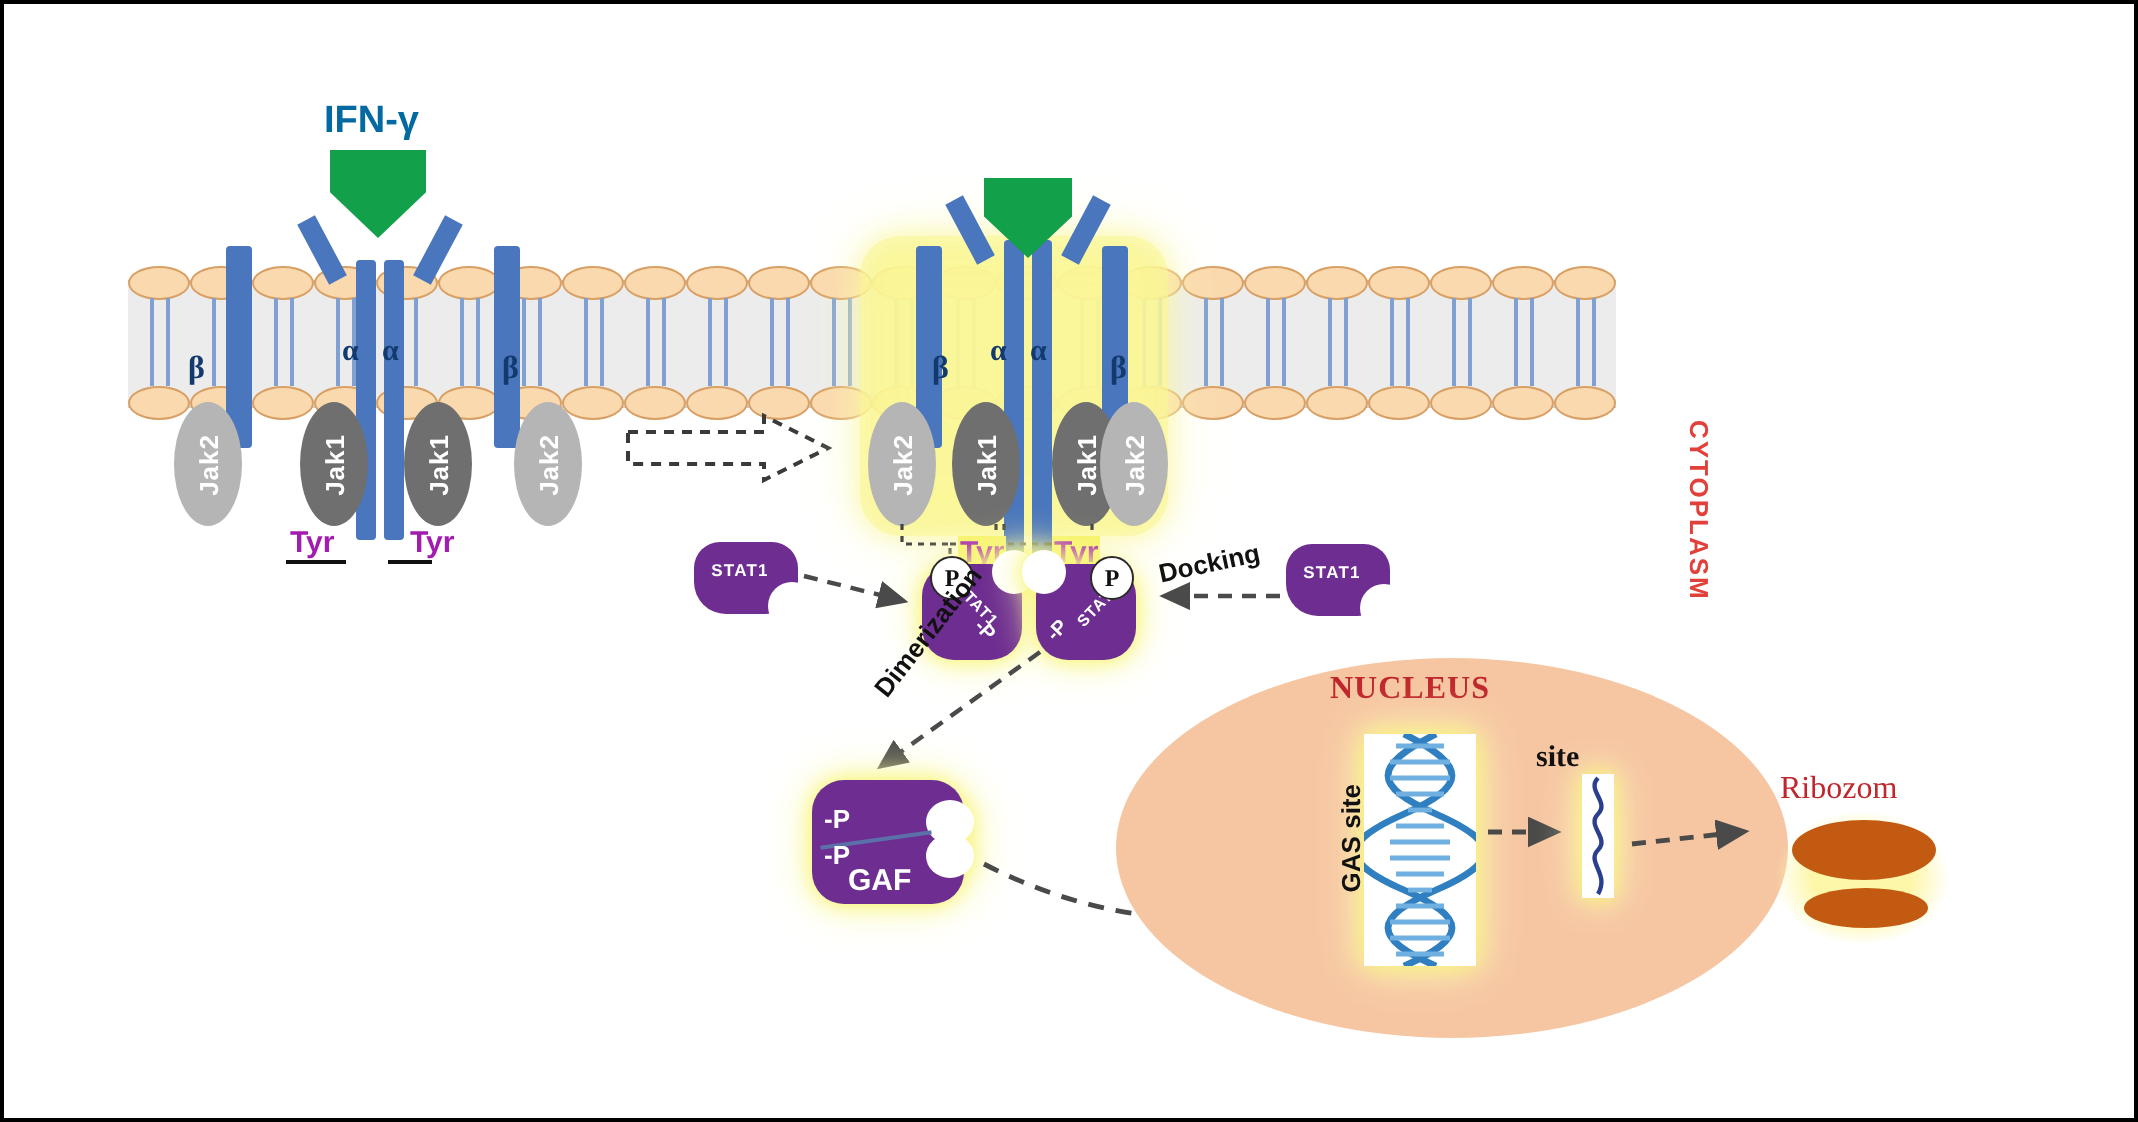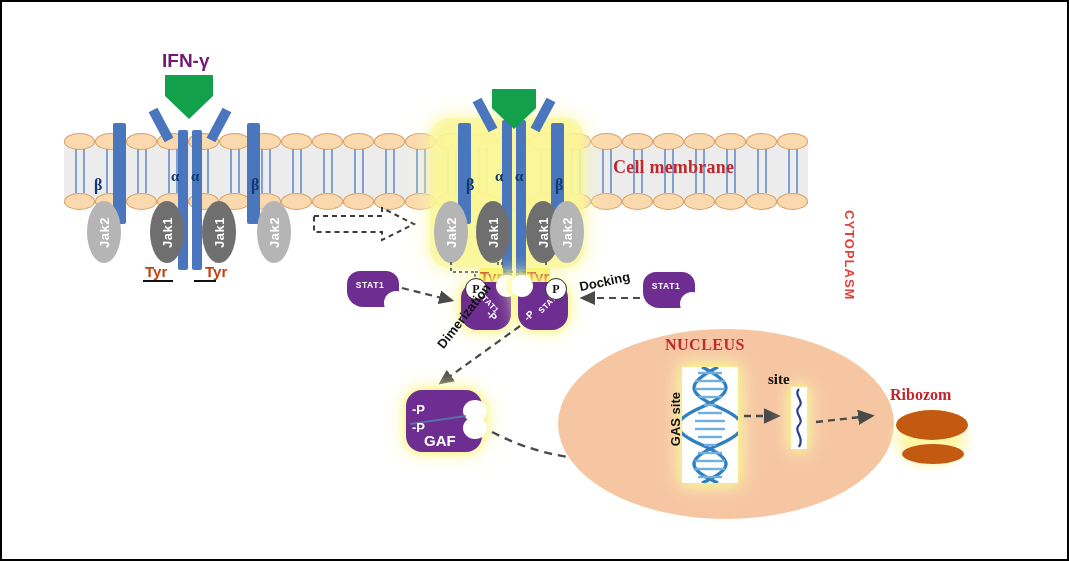--- a/index.html
+++ b/index.html
@@ -77,21 +77,21 @@
   .ligand{
     position:absolute;
     width:48px;height:44px;
     background:#12a04a;
     clip-path:polygon(0% 0%,100% 0%,100% 48%,50% 100%,0% 48%);
     filter:drop-shadow(0 0 7px #f7f36a) drop-shadow(0 0 12px #fbfab0);
   }
   .ligand.small{width:44px;height:40px;}
   .ifn-label{
     position:absolute;
-    color:#701a75;font-weight:bold;font-size:19px;
+    color:#0369a1;font-weight:bold;font-size:19px;
     font-family:"Liberation Sans", sans-serif;
   }
 
   
   .jak{
     position:absolute;
     width:34px;height:62px;
     border-radius:50%;
     display:flex;align-items:center;justify-content:center;
   }
@@ -100,21 +100,21 @@
     writing-mode:vertical-rl;transform:rotate(180deg);
     font-family:"Liberation Sans", sans-serif;
     letter-spacing:.5px;
   }
   .jak1{background:#6f6f6f;}
   .jak2{background:#b5b5b5;}
 
   
   .tyr{
     position:absolute;
-    font-weight:bold;font-size:15px;color:#c2410c;
+    font-weight:bold;font-size:15px;color:#a21caf;
     font-family:"Liberation Sans", sans-serif;
   }
   .tyr.hl{background:#f7f36a;padding:0 1px;}
   .tyr-underline{position:absolute;height:2px;background:#111;}
 
   
   .stat{
     position:absolute;
     width:52px;height:36px;
     background:#6d2d91;
@@ -226,21 +226,21 @@
   .ribo-top{
     position:absolute;left:894px;top:408px;width:72px;height:30px;
     background:#c25a12;border-radius:50%;
   }
   .ribo-bot{
     position:absolute;left:900px;top:442px;width:62px;height:20px;
     background:#c25a12;border-radius:50%;
   }
   .ribo-label{
     position:absolute;left:888px;top:384px;
-    color:#c0272d;font-weight:bold;font-size:16px;
+    color:#c0272d;font-weight:normal;font-size:16px;
     font-family:"Liberation Serif", serif;
   }
 
   
   .annot{
     position:absolute;color:#111;font-weight:bold;font-size:13px;
     font-family:"Liberation Sans", sans-serif;
   }
 
   .glow-wrap{
@@ -398,21 +398,20 @@
         <div class="head"></div>
         <div class="head"></div>
         <div class="head"></div>
         <div class="head"></div>
         <div class="head"></div>
         <div class="head"></div>
         <div class="head"></div>
         <div class="head"></div>
       </div>
   </div>
-  <div class="mem-label">Cell membrane</div>
   <div class="cytoplasm-label">CYTOPLASM</div>
 
   <div class="bar" style="left:111px;top:121px;width:13px;height:101px;"></div>
   <div class="beta-label" style="left:92px;top:174px;">β</div>
 
   <div class="bar" style="left:245px;top:121px;width:13px;height:101px;"></div>
   <div class="beta-label" style="left:249px;top:174px;">β</div>
 
   <div class="bar" style="left:176px;top:128px;width:10px;height:140px;"></div>
   <div class="bar" style="left:190px;top:128px;width:10px;height:140px;"></div>

